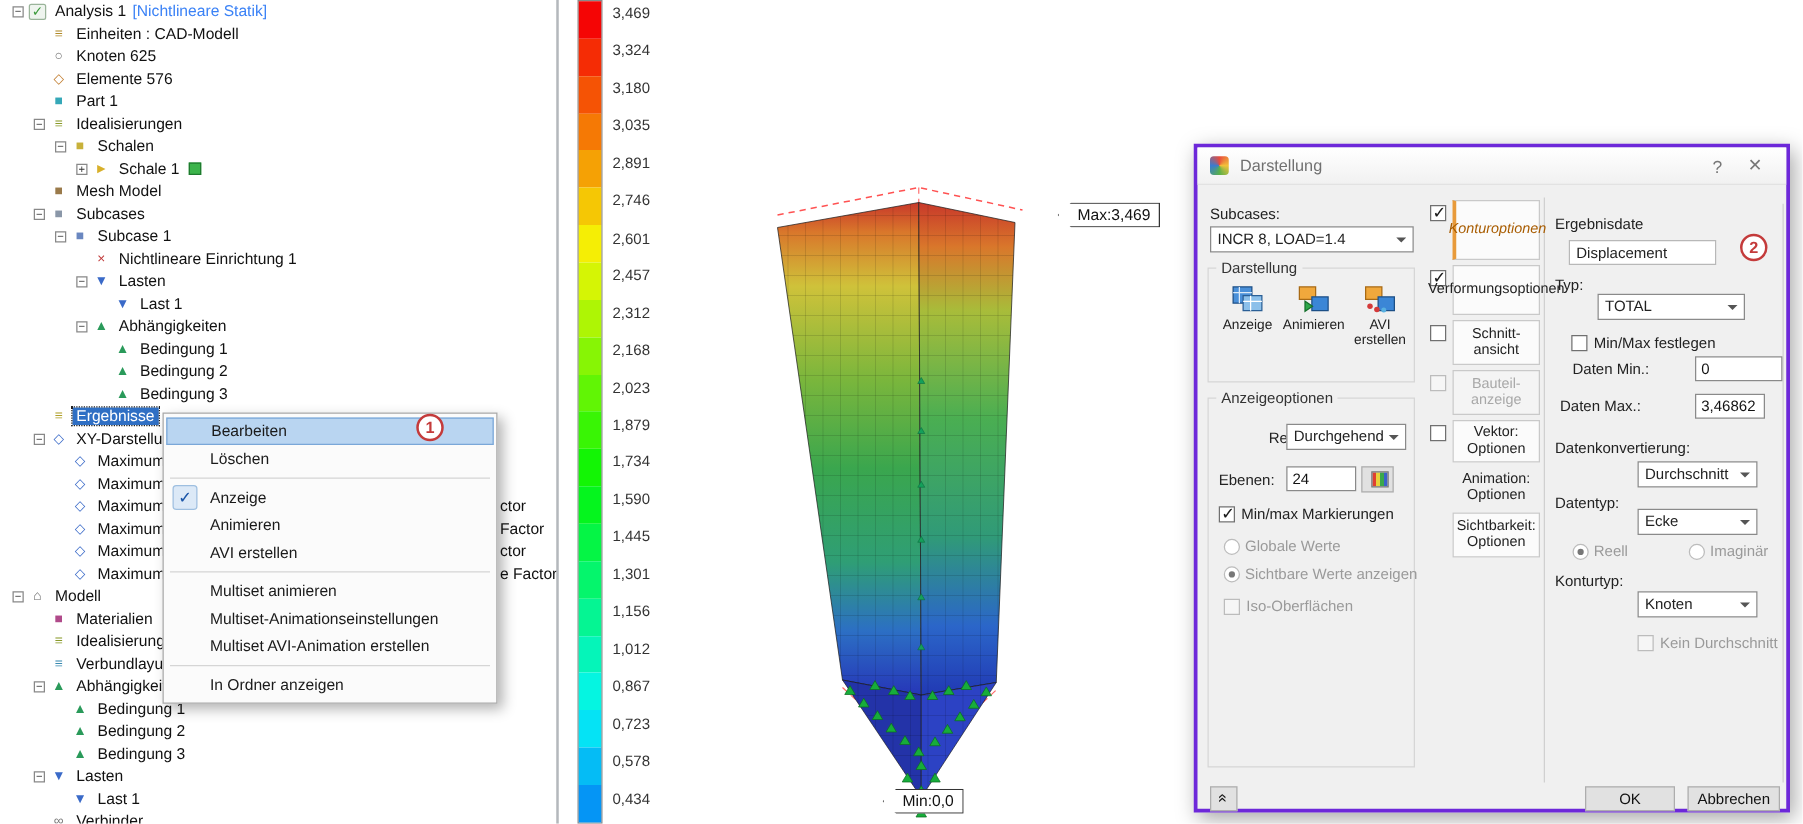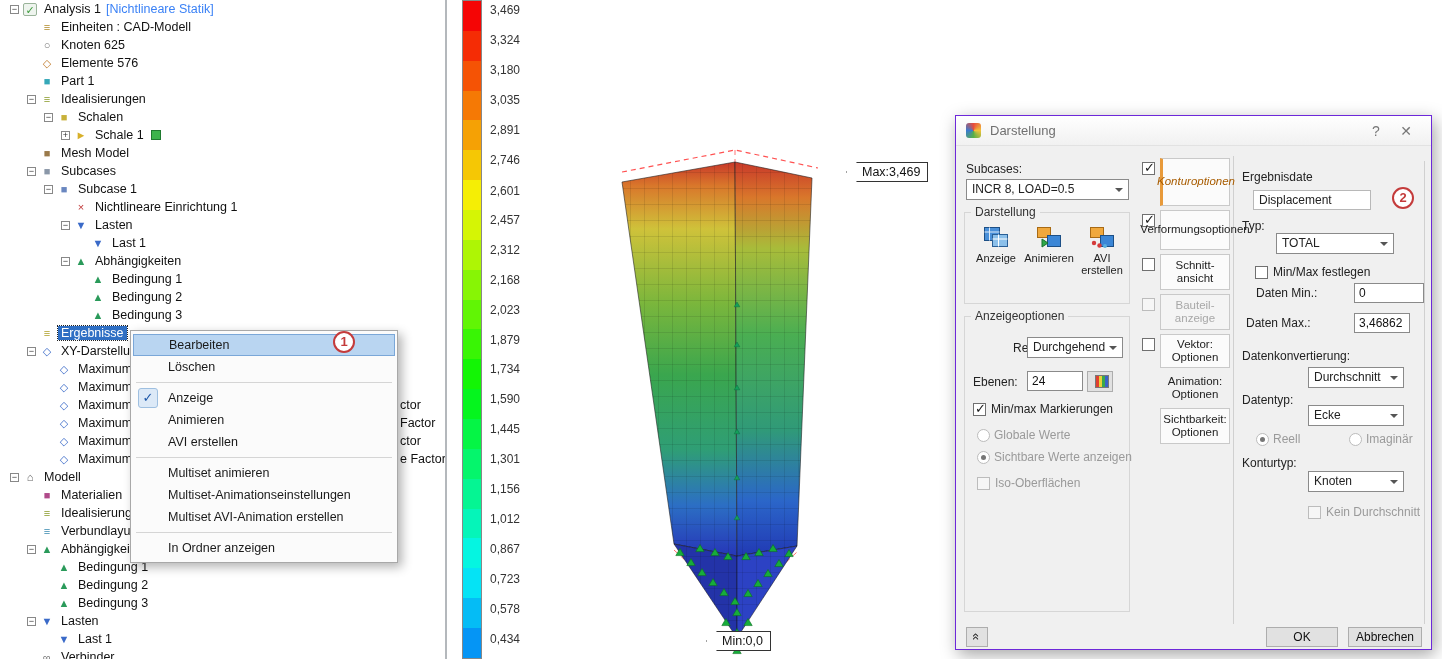--- a/index.html
+++ b/index.html
@@ -45,21 +45,21 @@
     border:1px solid #9ebfe0;border-radius:3px;color:#1a55a8;font-weight:bold;font-size:13px;
     line-height:18px;text-align:center;}
 
   
   .callout{position:absolute;width:22px;height:22px;border:2px solid #c43b3b;border-radius:50%;
     color:#c43b3b;background:#fff;font-weight:bold;font-size:13px;text-align:center;
     line-height:18px;z-index:40;}
 
   
   .dialog{position:absolute;left:955px;top:115px;width:477px;height:535px;background:#f0f0f0;
-    border:1px solid #6d28d9;box-shadow:3px 5px 16px rgba(0,0,0,.35);z-index:20;font-size:12px;color:#222;}
+    border:3px solid #6d28d9;box-shadow:3px 5px 16px rgba(0,0,0,.35);z-index:20;font-size:12px;color:#222;}
   .dlg-title{height:30px;background:linear-gradient(#ffffff,#f1f1f1);border-bottom:1px solid #e2e2e2;
     display:flex;align-items:center;padding:0 10px;}
   .dlg-icon{width:15px;height:15px;border-radius:3px;
     background:conic-gradient(#e84b3c,#f2c23a,#57b04a,#3a7bd0,#e84b3c);}
   .dlg-ttl{color:#707070;font-size:13px;margin-left:9px;flex:1;}
   .dlg-tbtn{width:30px;text-align:center;color:#777;font-size:14px;}
   .lbl{position:absolute;white-space:nowrap;}
   .lbl.gray{color:#9a9a9a;}
   .combo{position:absolute;background:#fff;border:1px solid #8a8a8a;height:21px;line-height:19px;
     padding:0 18px 0 5px;font-size:12px;white-space:nowrap;overflow:hidden;}
@@ -437,21 +437,21 @@
 
   <div class="dialog">
     <div class="dlg-title">
       <span class="dlg-icon"></span>
       <span class="dlg-ttl">Darstellung</span>
       <span class="dlg-tbtn">?</span>
       <span class="dlg-tbtn">✕</span>
     </div>
 
     <span class="lbl" style="left:10px;top:46px;">Subcases:</span>
-    <div class="combo" style="left:10px;top:63px;width:163px;">INCR 8, LOAD=0.5</div>
+    <div class="combo" style="left:10px;top:63px;width:163px;">INCR 8, LOAD=1.4</div>
 
     <div class="group" style="left:8px;top:96px;width:166px;height:92px;">
       <span class="glabel">Darstellung</span>
       <div id="display-buttons">
           <div class="disp-btn" style="left: 6px;"><span><svg width="26" height="24" viewBox="0 0 26 24">
                 <rect x="1.5" y="2.5" width="15" height="13" fill="#4a90d9" stroke="#1c4f86"></rect>
                 <path d="M1.5 7H16.5M6.5 2.5V15.5" stroke="#dceaf8" stroke-width="1"></path>
                 <rect x="9.5" y="9.5" width="15" height="12" fill="#8cc0ea" stroke="#2a5f96"></rect>
                 <path d="M9.5 14H24.5M15.5 9.5V21.5" stroke="#fff" stroke-width="1"></path>
               </svg></span><span>Anzeige</span></div>

